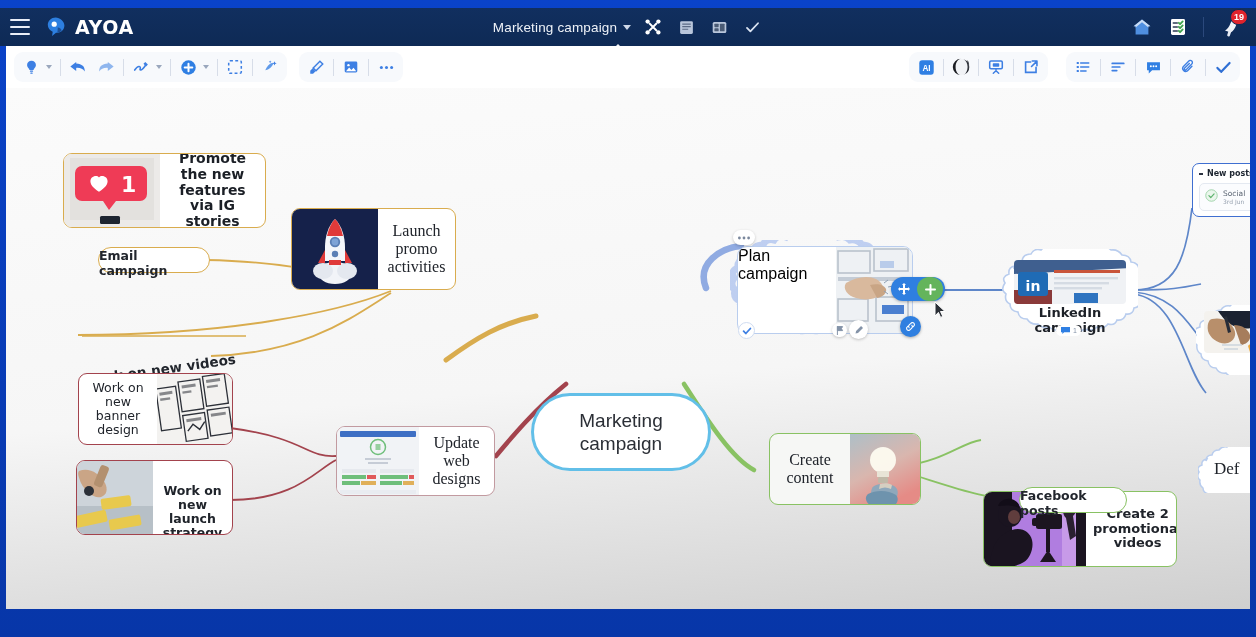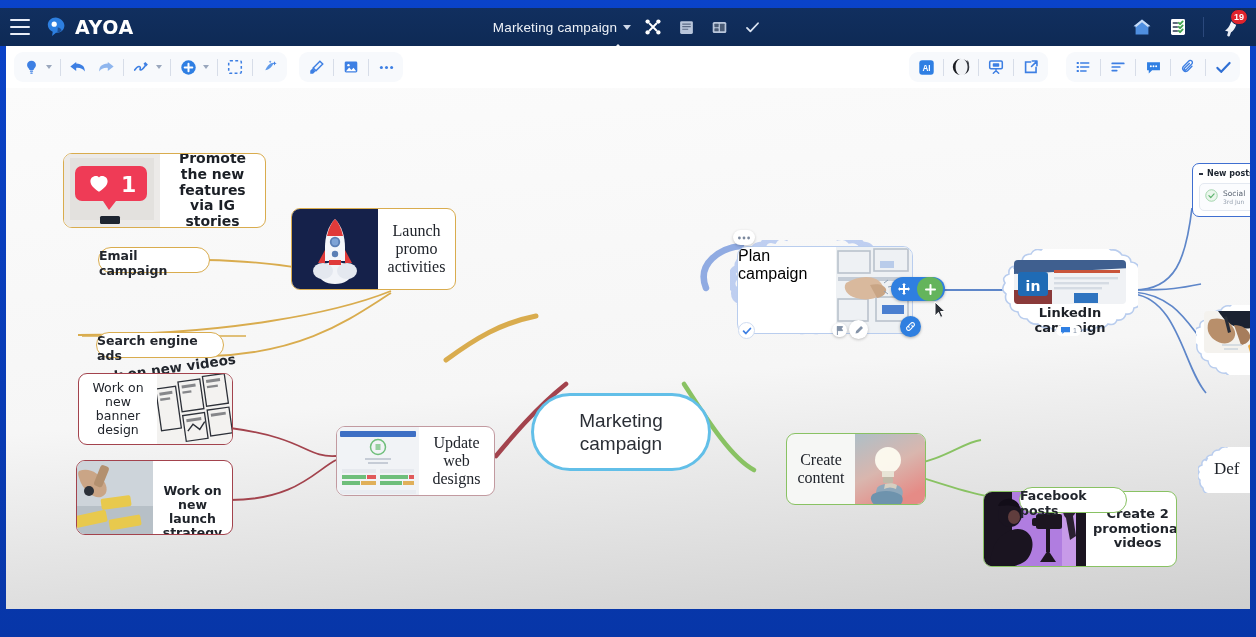--- a/index.html
+++ b/index.html
@@ -398,23 +398,20 @@
 
     <div class="lbl-node" style="left:92px; top:159px; width:112px; height:26px; border:1.6px solid #d9ac4e; font-size:12.5px;">
       <span>Email campaign</span>
     </div>
 
     <div style="position:absolute; left:78px; top:284px; transform:rotate(-8deg); transform-origin:left center;
                 font-family:'DejaVu Sans', sans-serif; font-weight:700; font-size:13.5px; color:#22262d; white-space:nowrap;">
       <span>Work on new videos</span>
     </div>
 
-    <div class="lbl-node" style="left:90px; top:244px; width:128px; height:26px; border:1.6px solid #d9ac4e; font-size:12.5px;">
-      <span>Search engine ads</span>
-    </div>
 
     <div class="node" style="left:285px; top:120px; width:165px; height:82px; border:1.8px solid #d9ac4e;">
       <div class="thumb" style="width:86px;">
         <svg width="86" height="82" viewBox="0 0 86 82">
           <rect width="86" height="82" fill="#15214a"></rect>
           <ellipse cx="43" cy="64" rx="17" ry="11" fill="#f2f4f8"></ellipse>
           <ellipse cx="31" cy="62" rx="10" ry="8" fill="#e4e8ef"></ellipse>
           <ellipse cx="55" cy="62" rx="10" ry="8" fill="#e4e8ef"></ellipse>
           <path d="M43 10c7 7 10 18 10 28v14H33V38c0-10 3-21 10-28z" fill="#f4f6fa"></path>
           <path d="M43 10c4 4 6.5 10 8 17H35c1.5-7 4-13 8-17z" fill="#e03a3a"></path>
@@ -657,21 +654,21 @@
             <path d="M4.2 7.2l2 2 3.6-4" stroke="#5fb36f" stroke-width="1.3" fill="none" stroke-linecap="round" stroke-linejoin="round"></path>
             </svg>
         </span>
         <div class="tcol">
           <div class="t1">Social</div>
           <div class="t2">3rd Jun</div>
         </div>
       </div>
     </div>
 
-    <div class="node" style="left:780px; top:345px; width:140px; height:72px; border:1.8px solid #89c263; background:#f6f7f5;">
+    <div class="node" style="left:763px; top:345px; width:152px; height:72px; border:1.8px solid #89c263; background:#f6f7f5;">
       <div class="txt" style="width:85px; font-size:16px;">Create content</div>
       <div class="thumb" style="flex:1;">
         <svg width="70" height="72" viewBox="0 0 70 72">
           <defs>
               <linearGradient id="lbg" x1="0" y1="0" x2="0.5" y2="1">
             <stop offset="0%" stop-color="#aebfc7"></stop>
                 <stop offset="55%" stop-color="#d9b6ae"></stop>
                 <stop offset="100%" stop-color="#e58b86"></stop>
           </linearGradient>
             </defs>

